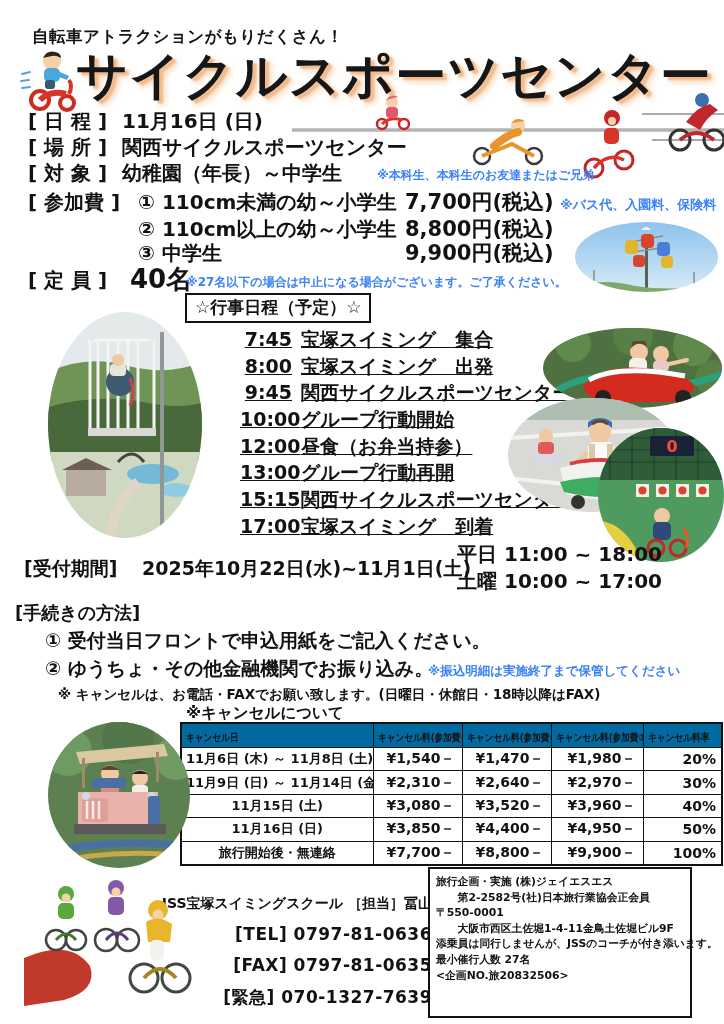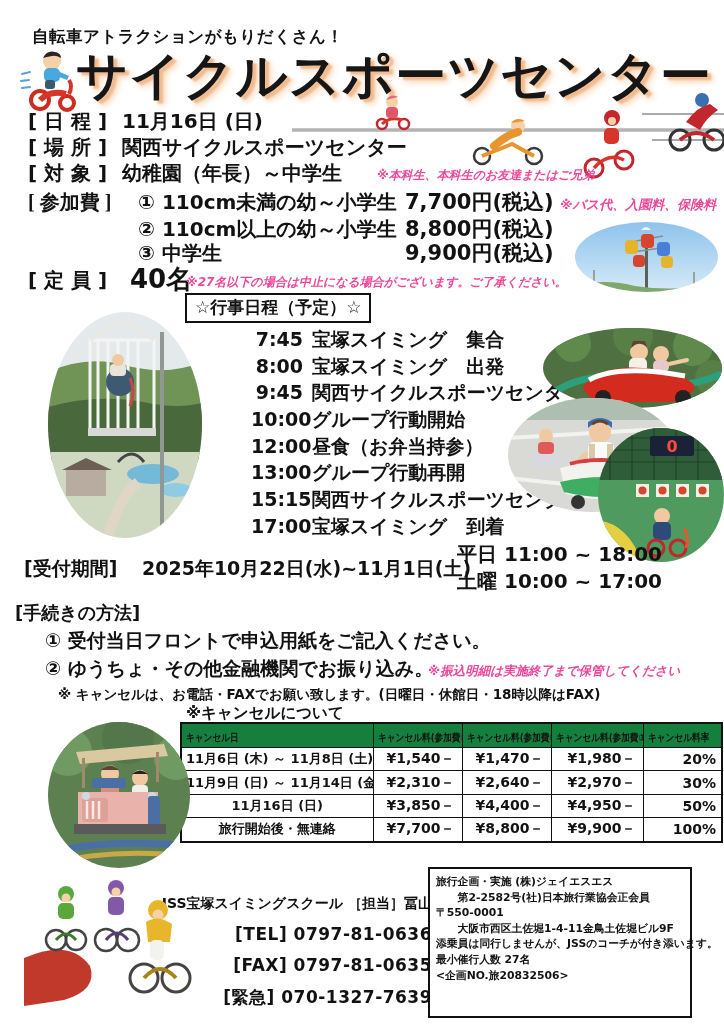--- a/index.html
+++ b/index.html
@@ -14,45 +14,45 @@
 
   .tagline{left:32px;top:26px;font-size:16.5px;font-weight:bold;letter-spacing:0.5px;}
   .title{
     left:76px;top:42px;font-size:51px;font-weight:800;letter-spacing:1px;
     color:#161616;white-space:nowrap;
     text-shadow:4px 3px 2px #f2bb8e, 6px 5px 6px #f6d4b4;
   }
 
   .lbl{font-size:20px;font-weight:bold;white-space:nowrap;}
   .val{font-size:20px;font-weight:bold;white-space:nowrap;}
-  .note-sm{font-size:12px;font-weight:bold;white-space:nowrap;color:#ec4899;font-style:italic;}
+  .note-sm{font-size:12px;font-weight:bold;white-space:nowrap;color:#3b82f6;}
 
   .fee-item{left:138px;font-size:20px;font-weight:bold;white-space:nowrap;}
   .fee-price{left:405px;font-size:21px;font-weight:bold;white-space:nowrap;}
 
   .sch-box{
     left:185px;top:293px;border:2.5px solid #111;padding:1px 8px 2px 8px;
     font-size:17px;font-weight:bold;white-space:nowrap;background:#fff;
   }
-  .sch-list{left:251px;top:327px;}
+  .sch-list{left:240px;top:327px;text-decoration:underline;}
   .sch-row{display:flex;align-items:baseline;height:26.7px;font-size:19px;font-weight:bold;white-space:nowrap;}
   .sch-time{width:52px;text-align:right;margin-right:9px;}
 
   .proc{font-size:19px;font-weight:bold;white-space:nowrap;}
 
   table.cancel{
     border-collapse:collapse;table-layout:fixed;width:541px;
     font-family:inherit;
   }
   table.cancel td,table.cancel th{
     border:1.6px solid #111;overflow:hidden;white-space:nowrap;
     font-weight:bold;padding:0 4px;
   }
   table.cancel{border:2.5px solid #111;}
-  .thead-bg{background:#15803d;}
+  .thead-bg{background:#0369a1;}
   .h-sm{display:inline-block;font-size:10.5px;transform:scaleX(0.82);transform-origin:left center;}
   .c-day{font-size:13px;text-align:center;height:22.4px;}
   .c-money{font-size:14px;text-align:right;padding-right:7px !important;}
   .c-rate{font-size:14px;text-align:right;padding-right:5px !important;}
   th.c-h{height:23px;text-align:left;}
 
   .contact{left:100px;top:895px;width:332px;text-align:right;}
   .contact-school{font-size:14px;font-weight:bold;white-space:nowrap;margin-bottom:11px;}
   .contact-line{font-size:17px;font-weight:bold;white-space:nowrap;margin-bottom:11px;letter-spacing:0.5px;}
 
@@ -134,21 +134,21 @@
   <div class="abs lbl" style="left:28px;top:108px;">[ 日 程 ]</div>
   <div class="abs val" style="left:122px;top:108px;">11月16日 (日)</div>
 
   <div class="abs lbl" style="left:28px;top:134px;">[ 場 所 ]</div>
   <div class="abs val" style="left:122px;top:134px;">関西サイクルスポーツセンター</div>
 
   <div class="abs lbl" style="left:28px;top:160px;">[ 対 象 ]</div>
   <div class="abs val" style="left:122px;top:160px;">幼稚園（年長）～中学生</div>
   <div class="abs note-sm" style="left:377px;top:167px;">※本科生、本科生のお友達またはご兄弟</div>
 
-  <div class="abs lbl" style="left:28px;top:189px;font-family:Liberation Serif, serif;">[ 参加費 ]</div>
+  <div class="abs lbl" style="left:28px;top:189px;">[ 参加費 ]</div>
   <div class="abs fee-item" style="top:189px;">① 110cm未満の幼～小学生</div>
   <div class="abs fee-price" style="top:188px;">7,700円(税込)</div>
   <div class="abs note-sm" style="left:560px;top:196px;font-size:13px;">※バス代、入園料、保険料</div>
 
   <div class="abs fee-item" style="top:216px;">② 110cm以上の幼～小学生</div>
   <div class="abs fee-price" style="top:215px;">8,800円(税込)</div>
 
   <div class="abs fee-item" style="top:240px;">③ 中学生</div>
   <div class="abs fee-price" style="top:239px;">9,900円(税込)</div>
 
@@ -363,20 +363,27 @@
       <td class="c-rate">20%</td>
     </tr>
     <tr>
       <td class="c-day">11月9日 (日) ～ 11月14日 (金)</td>
       <td class="c-money">¥2,310－</td>
       <td class="c-money">¥2,640－</td>
       <td class="c-money">¥2,970－</td>
       <td class="c-rate">30%</td>
     </tr>
     <tr>
+      <td class="c-day">11月15日 (土)</td>
+      <td class="c-money">¥3,080－</td>
+      <td class="c-money">¥3,520－</td>
+      <td class="c-money">¥3,960－</td>
+      <td class="c-rate">40%</td>
+    </tr>
+    <tr>
       <td class="c-day">11月16日 (日)</td>
       <td class="c-money">¥3,850－</td>
       <td class="c-money">¥4,400－</td>
       <td class="c-money">¥4,950－</td>
       <td class="c-rate">50%</td>
     </tr>
     <tr>
       <td class="c-day">旅行開始後・無連絡</td>
       <td class="c-money">¥7,700－</td>
       <td class="c-money">¥8,800－</td>

